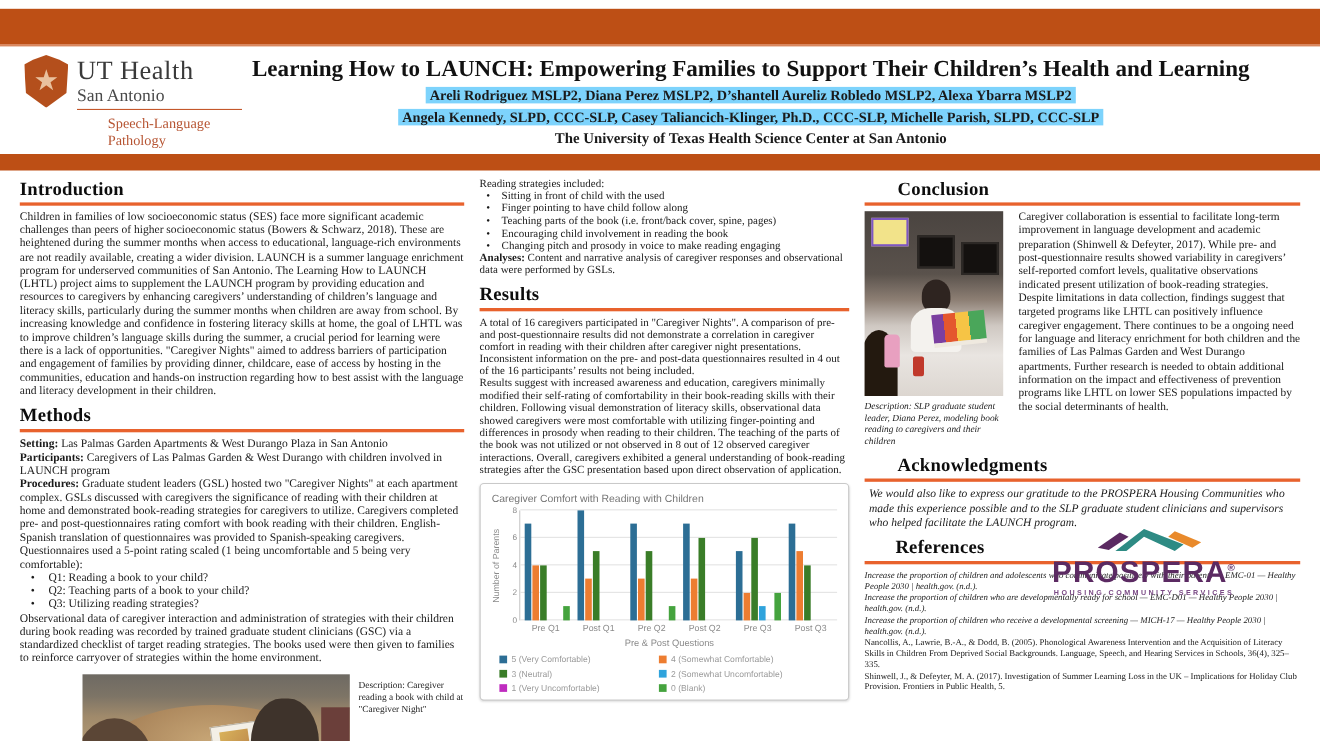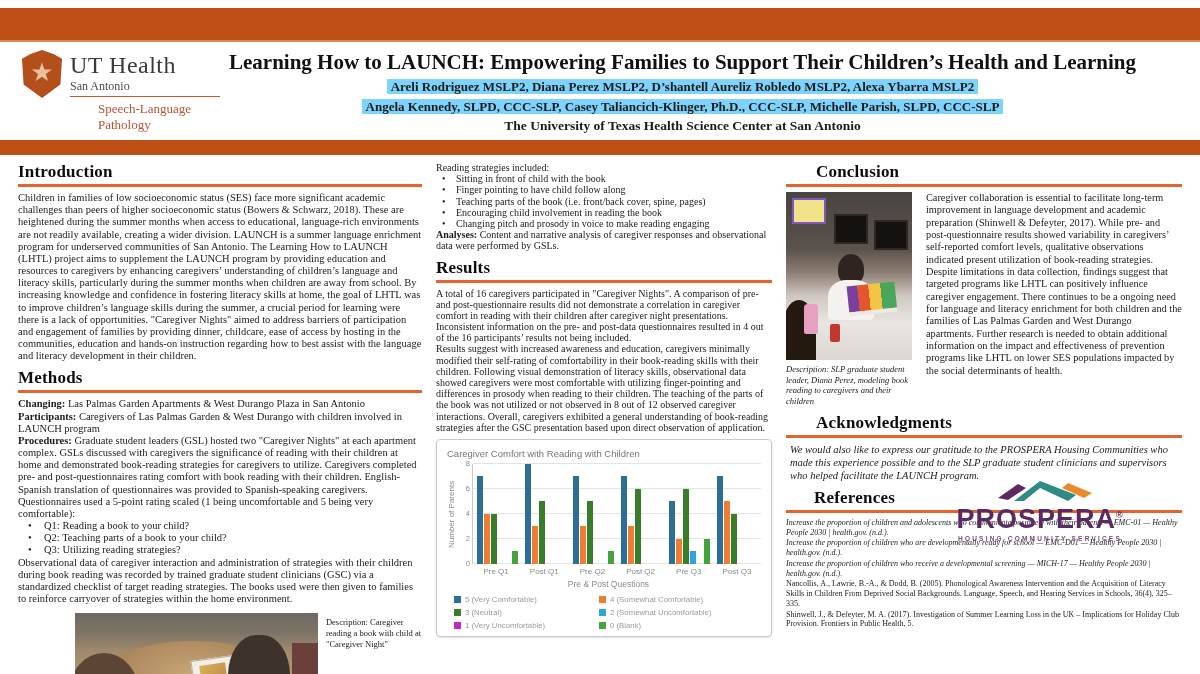--- a/index.html
+++ b/index.html
@@ -12,21 +12,21 @@
 
   
   .header { position:absolute; top:42px; left:0; right:0; height:98px; }
   .logo { position:absolute; left:22px; top:8px; display:flex; gap:8px; }
   .shield { width:40px; height:48px; background:#b44f1c; position:relative;
             clip-path:polygon(50% 0,80% 9%,100% 18%,96% 72%,50% 100%,4% 72%,0 18%,20% 9%); }
   .shield .star { position:absolute; top:50%; left:50%; transform:translate(-50%,-52%);
                   color:#e9c19e; font-size:26px; line-height:1; }
   .logo-text { padding-top:2px; }
   .logo-brand { font-size:24px; color:#3a3a3a; letter-spacing:0.5px; }
-  .logo-sub { font-size:12px; color:#4a4a4a; border-bottom:1px solid #c4572b;
+  .logo-sub { font-size:16px; color:#4a4a4a; border-bottom:1px solid #c4572b;
               padding-bottom:2px; margin-bottom:4px; width:150px; }
   .logo-dept { font-size:13px; color:#b65432; line-height:1.25; white-space:pre-line;margin-left:28px; }
   .head-text { position:absolute; left:175px; right:10px; top:8px; text-align:center; }
   .title { font-size:21px; font-weight:bold; color:#111; }
   .authors { font-size:13px; font-weight:bold; margin-top:4px; }
   .authors .hl { background:#7dd3fc; padding:0 4px; }
   .affil { font-size:13.5px; font-weight:bold; margin-top:3px; }
 
   
   .content { position:absolute; top:155px; left:0; right:0; bottom:0;
@@ -158,21 +158,21 @@
     <div class="col-left">
       <div class="sec-block">
         <h2 class="sec">Introduction</h2>
         <div class="rule"></div>
         <div class="body-txt">Children in families of low socioeconomic status (SES) face more significant academic challenges than peers of higher socioeconomic status (Bowers &amp; Schwarz, 2018). These are heightened during the summer months when access to educational, language-rich environments are not readily available, creating a wider division. LAUNCH is a summer language enrichment program for underserved communities of San Antonio. The Learning How to LAUNCH (LHTL) project aims to supplement the LAUNCH program by providing education and resources to caregivers by enhancing caregivers’ understanding of children’s language and literacy skills, particularly during the summer months when children are away from school. By increasing knowledge and confidence in fostering literacy skills at home, the goal of LHTL was to improve children’s language skills during the summer, a crucial period for learning were there is a lack of opportunities. "Caregiver Nights" aimed to address barriers of participation and engagement of families by providing dinner, childcare, ease of access by hosting in the communities, education and hands-on instruction regarding how to best assist with the language and literacy development in their children.</div>
       </div>
       <div class="sec-block">
         <h2 class="sec">Methods</h2>
         <div class="rule"></div>
         <div class="body-txt">
-          <div><b class="lead">Changing:</b><span> Las Palmas Garden Apartments &amp; West Durango Plaza in San Antonio</span></div>
+          <div><b class="lead">Setting:</b><span> Las Palmas Garden Apartments &amp; West Durango Plaza in San Antonio</span></div>
           <div><b class="lead">Participants:</b><span> Caregivers of Las Palmas Garden &amp; West Durango with children involved in LAUNCH program</span></div>
           <div><b class="lead">Procedures:</b><span> Graduate student leaders (GSL) hosted two "Caregiver Nights" at each apartment complex. GSLs discussed with caregivers the significance of reading with their children at home and demonstrated book-reading strategies for caregivers to utilize. Caregivers completed pre- and post-questionnaires rating comfort with book reading with their children. English-Spanish translation of questionnaires was provided to Spanish-speaking caregivers. Questionnaires used a 5-point rating scaled (1 being uncomfortable and 5 being very comfortable):</span></div>
           <ul class="bullets">
             <li>Q1: Reading a book to your child?</li>
             <li>Q2: Teaching parts of a book to your child?</li>
             <li>Q3: Utilizing reading strategies?</li>
           </ul>
           <div>Observational data of caregiver interaction and administration of strategies with their children during book reading was recorded by trained graduate student clinicians (GSC) via a standardized checklist of target reading strategies. The books used were then given to families to reinforce carryover of strategies within the home environment.</div>
         </div>
       </div>
@@ -186,21 +186,21 @@
         </div>
         <div class="caption">Description: Caregiver reading a book with child at "Caregiver Night"</div>
       </div>
     </div>
 
     <div class="col-mid">
       <div class="sec-block">
         <div class="body-txt">
           <div>Reading strategies included:</div>
           <ul class="bullets">
-            <li>Sitting in front of child with the book</li>
+            <li>Sitting in front of child with the used</li>
             <li>Finger pointing to have child follow along</li>
             <li>Teaching parts of the book (i.e. front/back cover, spine, pages)</li>
             <li>Encouraging child involvement in reading the book</li>
             <li>Changing pitch and prosody in voice to make reading engaging</li>
           </ul>
           <div><b class="lead">Analyses:</b><span> Content and narrative analysis of caregiver responses and observational data were performed by GSLs.</span></div>
         </div>
       </div>
       <div class="sec-block">
         <h2 class="sec">Results</h2>

